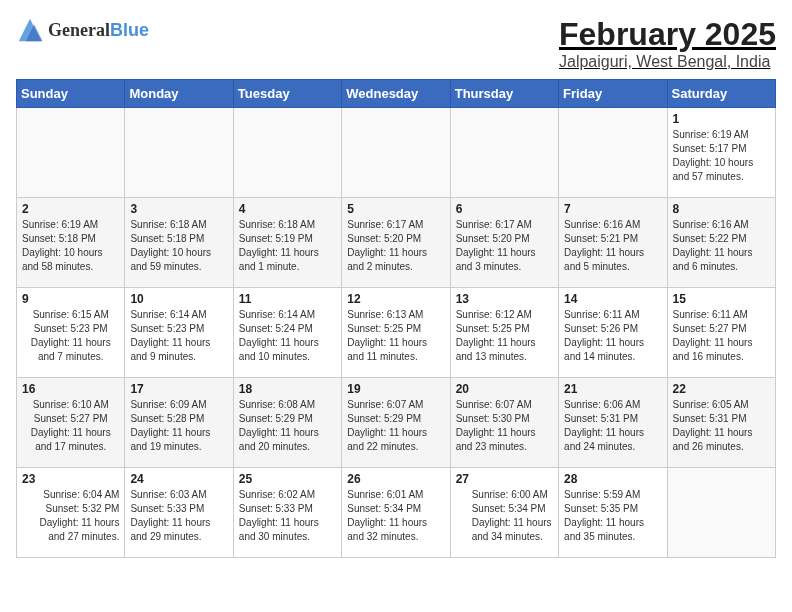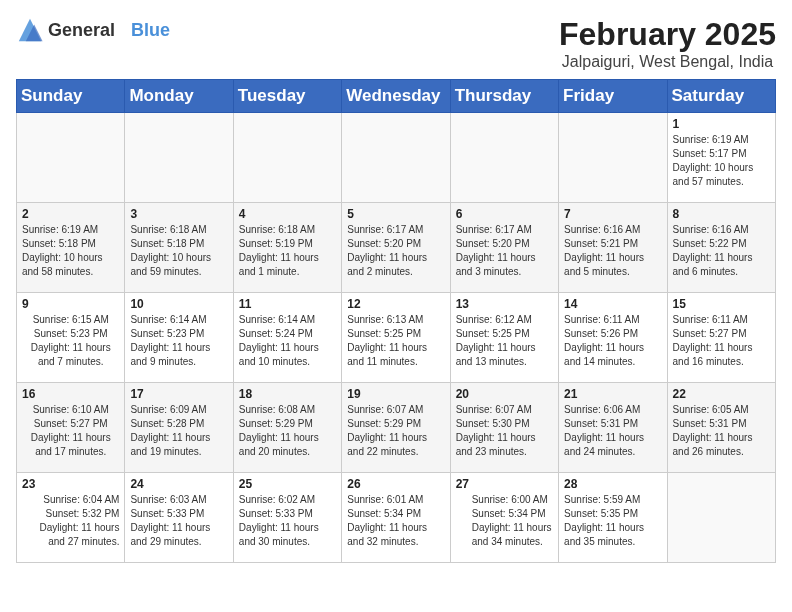--- a/index.html
+++ b/index.html
@@ -19,40 +19,41 @@
     .logo {
       display: flex;
       align-items: center;
       gap: 4px;
     }
     .logo-icon {
       width: 28px;
       height: 28px;
     }
     .title-block {
-      text-align: center;
+      text-align: left;
+      text-decoration: underline;
     }
     .main-title {
       font-size: 32px;
       font-weight: bold;
       color: #222;
     }
     .sub-title {
       font-size: 16px;
       color: #444;
     }
     table {
       width: 100%;
       border-collapse: collapse;
       table-layout: fixed;
     }
     thead tr th {
       background-color: #3a6bbf;
       color: #fff;
-      font-size: 17px;
+      font-size: 13px;
       font-weight: bold;
       padding: 6px 4px;
       text-align: left;
       border: 1px solid #2a5aaf;
     }
     tbody tr td {
       vertical-align: top;
       border: 1px solid #ccc;
       padding: 4px 5px;
       font-size: 10.5px;
@@ -81,21 +82,21 @@
 </head>
 <body>
 
 <div class="header-section">
   <div class="logo">
     <svg class="logo-icon" viewBox="0 0 40 40">
       <polygon points="20,4 36,36 4,36" fill="#4a90d9" opacity="0.85"></polygon>
       <polygon points="26,12 38,36 14,36" fill="#3a6bbf" opacity="0.7"></polygon>
     </svg>
     <div>
-      <span style="font-size:18px;font-weight:bold;color:#333;">General</span><span style="font-size:18px;font-weight:bold;color:#4a90d9;padding-left:16px;">Blue</span>
+      <span style="font-size:18px;font-weight:bold;color:#333;font-family:Liberation Serif, serif;">General</span><span style="font-size:18px;font-weight:bold;color:#4a90d9;">Blue</span>
     </div>
   </div>
   <div class="title-block">
     <div class="main-title">February 2025</div>
     <div class="sub-title">Jalpaiguri, West Bengal, India</div>
   </div>
 </div>
 
 <table>
   <thead>

